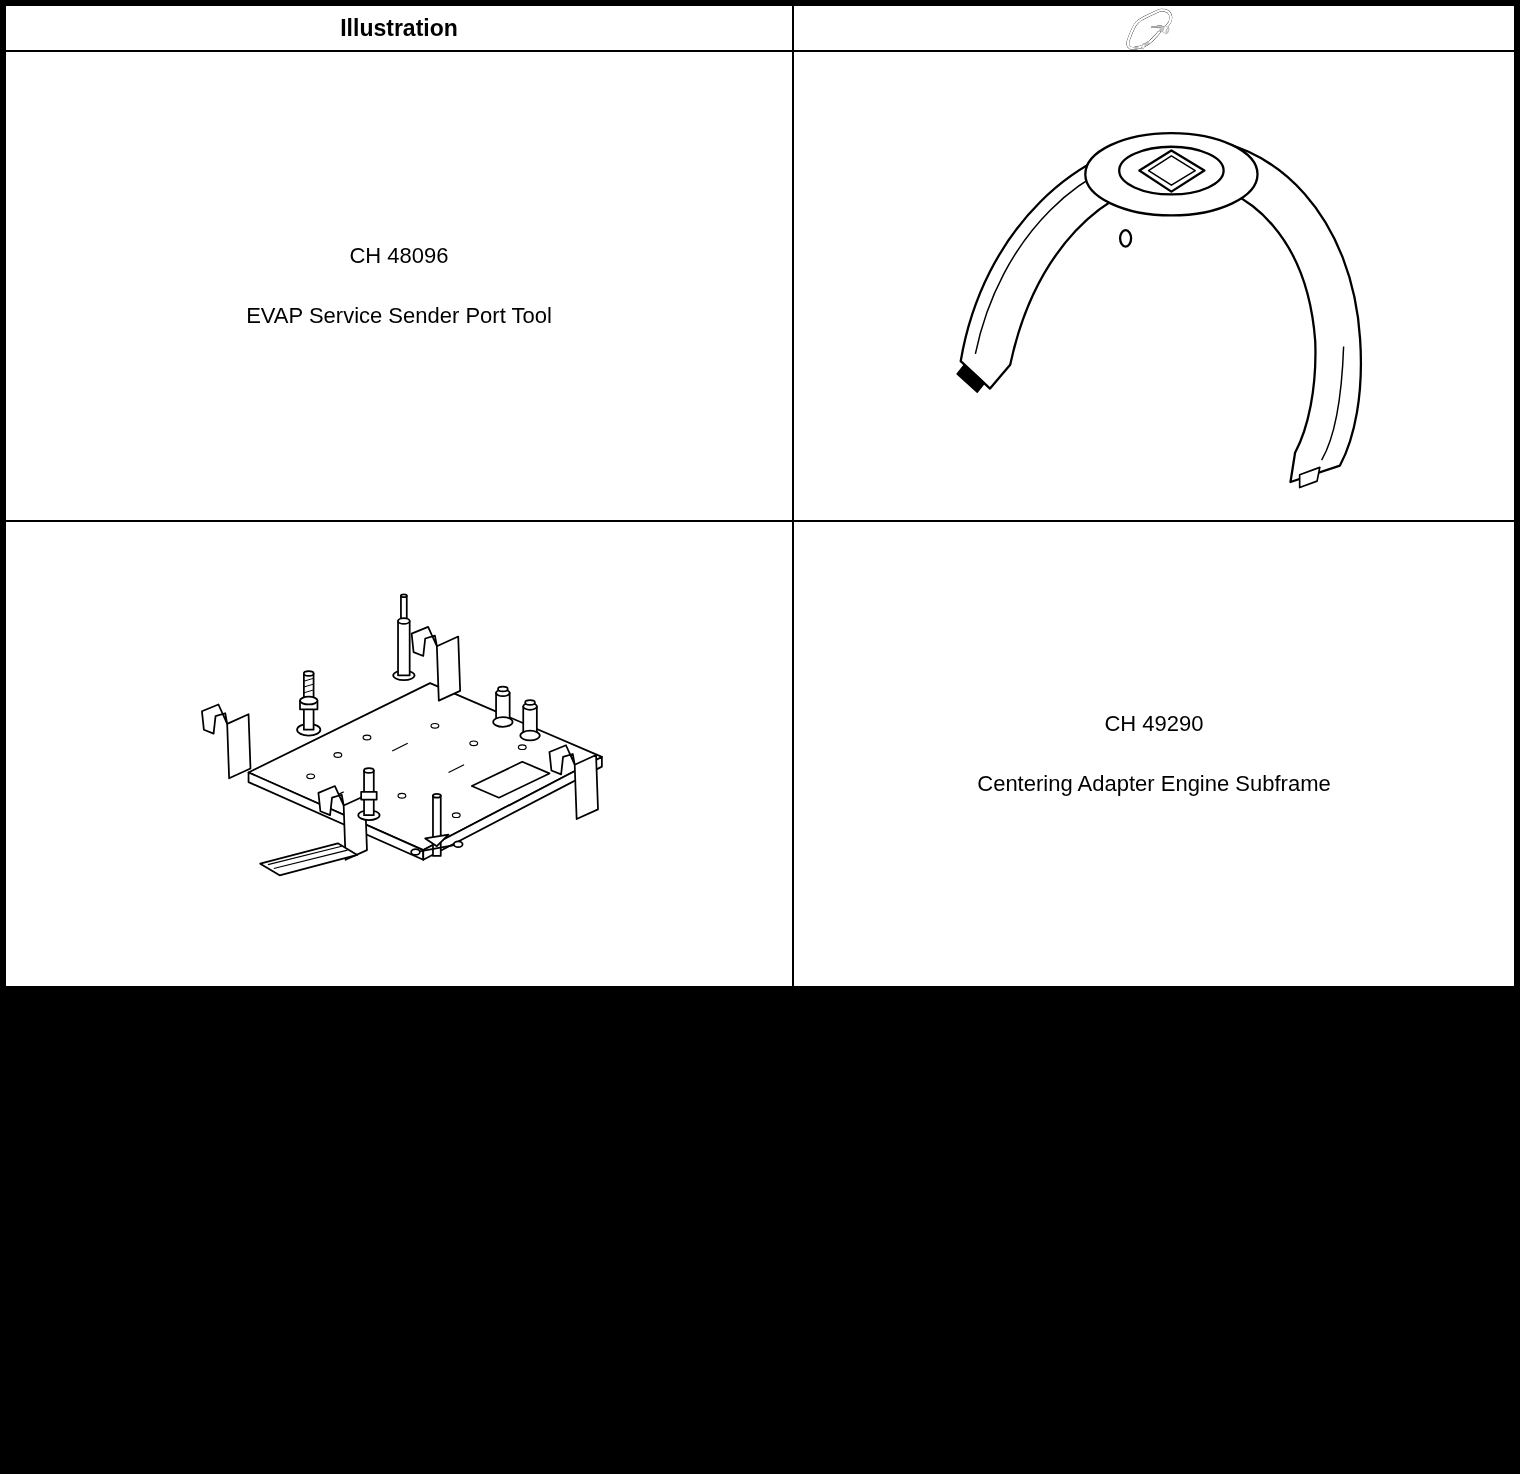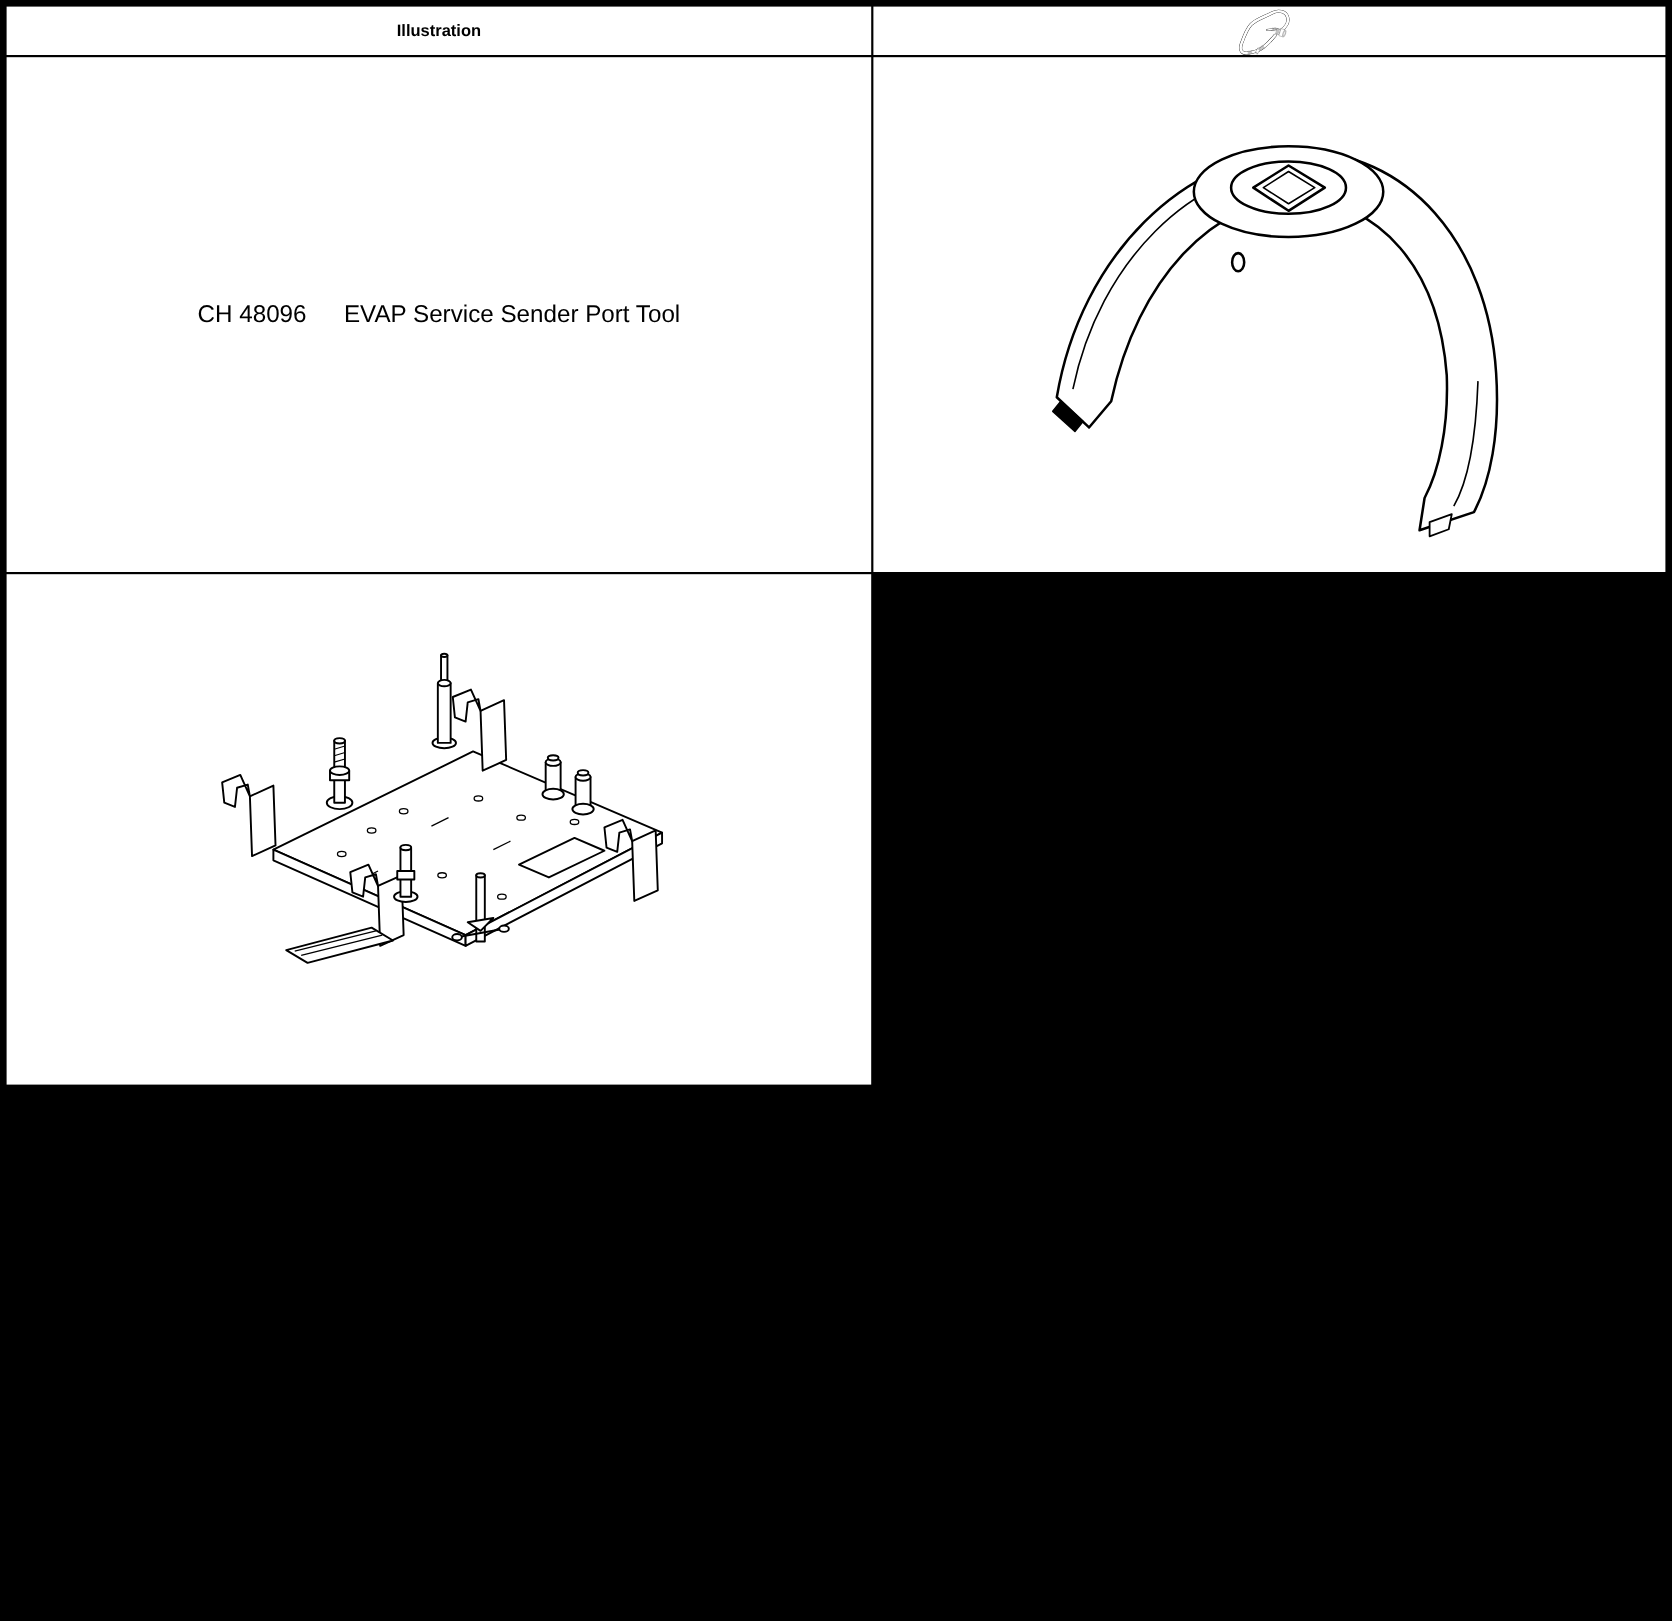--- a/index.html
+++ b/index.html
@@ -18,30 +18,31 @@
     grid-template-columns: 786px 1fr;
     grid-template-rows: 44px 468px 464px 1fr;
     gap: 2px;
   }
   .cell { background: #fff; overflow: hidden; }
   .header-cell {
     display: flex;
     align-items: center;
     justify-content: center;
     font-weight: bold;
-    font-size: 15px;
+    font-size: 23px;
   }
   .illus-cell {
     display: flex;
     align-items: center;
     justify-content: center;
   }
   .illus-cell svg { width: 100%; height: 100%; display: block; }
   .desc-cell {
     display: flex;
+    flex-direction: column;
     align-items: center;
     justify-content: center;
     gap: 34px;
     font-size: 22px;
     text-align: right;
     padding: 0 20px;
   }
 </style>
 </head>
 <body>
@@ -209,14 +210,18 @@
         </g>
 
         <path d="M250 352 L330 331 L350 343 L270 364 Z"></path>
         <g stroke-width="1.2">
           <line x1="258" y1="353" x2="334" y2="334"></line>
           <line x1="264" y1="357" x2="340" y2="338"></line>
         </g>
       </g>
     </svg>
   </div>
+  <div class="cell desc-cell">
+    <div>CH 49290</div>
+    <div>Centering Adapter Engine Subframe</div>
+  </div>
 
 </div>
 
 </body></html>

